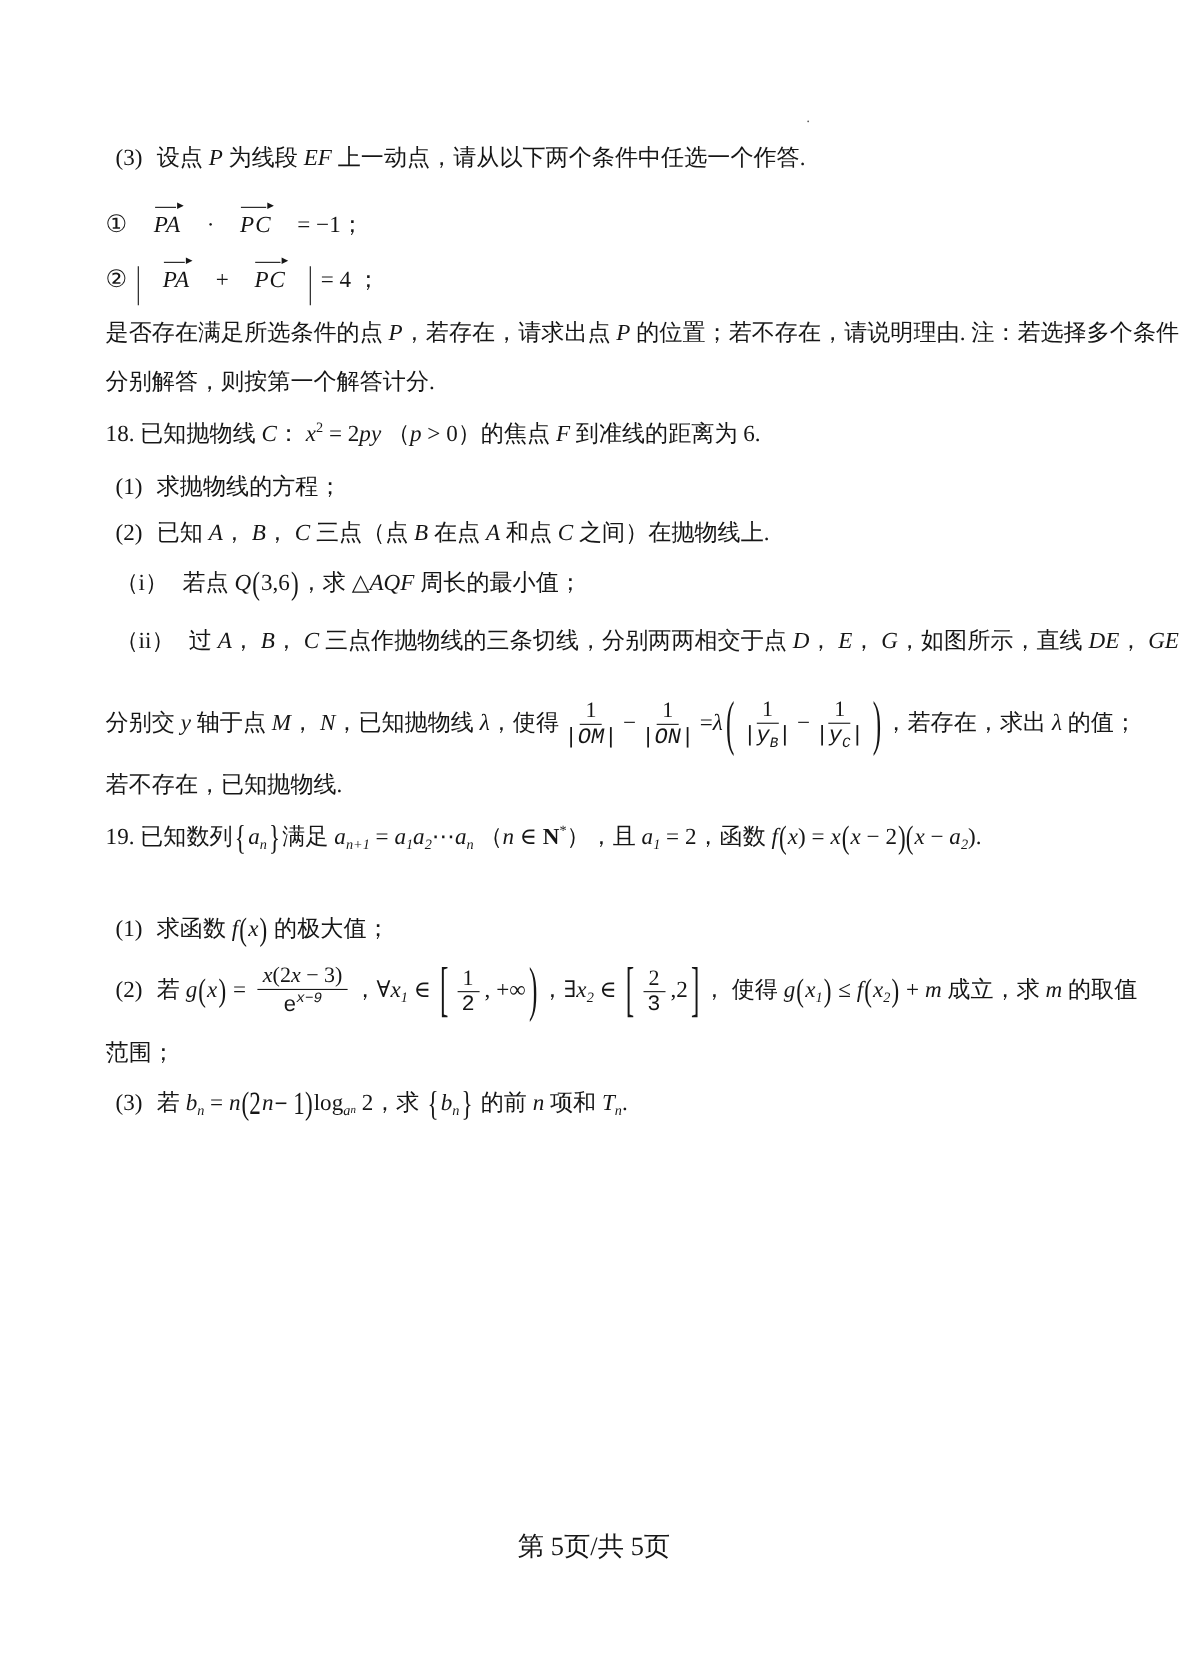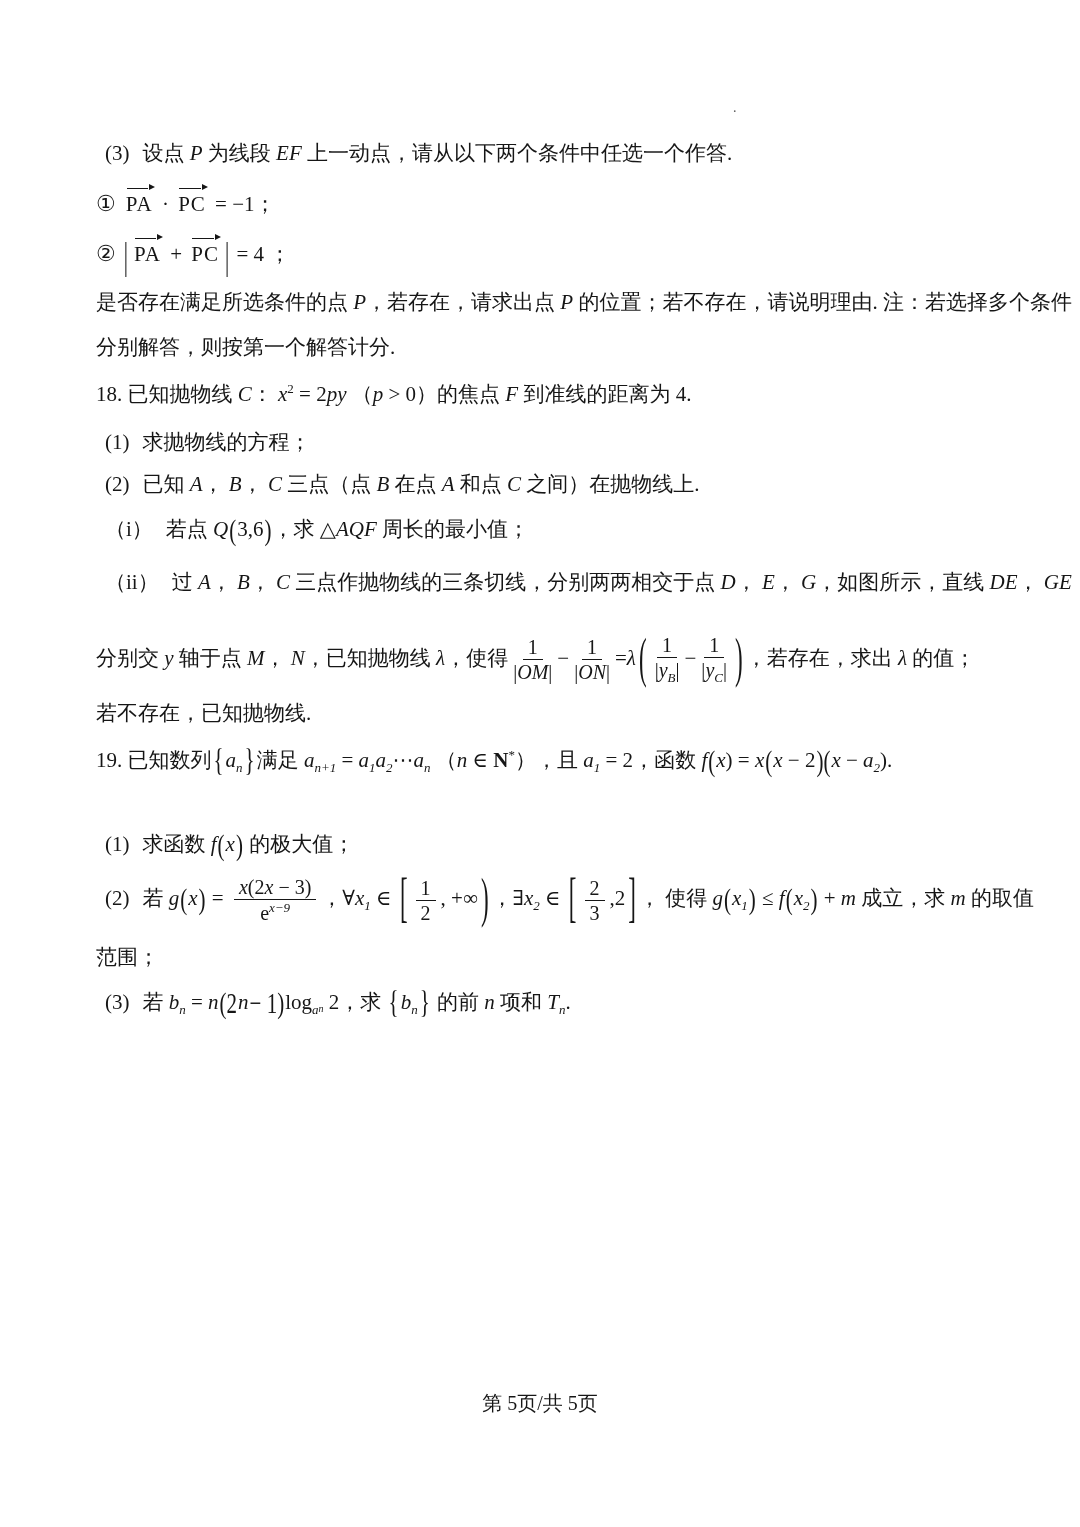--- a/index.html
+++ b/index.html
@@ -8,52 +8,52 @@
   .page{position:relative;width:1080px;height:1527px;background:#fff;overflow:hidden;}
   .ln{position:absolute;left:96px;font-size:21px;white-space:nowrap;line-height:1.25;}
   .ind{left:105px;}
   .i{font-style:italic;}
   .b{font-weight:bold;}
   .lbl{margin-right:13px;}
   .circ{margin-right:6px;font-size:22px;}
   .sb{font-size:13px;font-style:italic;vertical-align:-5px;}
   .sp{font-size:13px;vertical-align:8px;}
   .sb2{font-size:10px;font-style:italic;vertical-align:-3px;}
-  .vec{position:relative;margin:0 4px;letter-spacing:1px;}
+  .vec{font-style:italic;position:relative;margin:0 18px;letter-spacing:1px;}
   .vec::before{content:"";position:absolute;left:1px;right:5px;top:-4px;border-top:1.4px solid #161616;}
   .vec::after{content:"";position:absolute;right:-2px;top:-8px;width:0;height:0;
               border-left:6px solid #161616;border-top:3.5px solid transparent;border-bottom:3.5px solid transparent;}
   .tb{display:inline-block;transform:scaleY(1.85);vertical-align:middle;margin:0 2px;font-weight:300;}
   .frac{display:inline-flex;flex-direction:column;align-items:center;vertical-align:middle;
         margin:0 5px;font-size:20px;line-height:1.12;}
   .frac .num{border-bottom:1.4px solid #161616;padding:0 5px 1px;text-align:center;}
-  .frac .den{padding-top:1px;}
+  .frac .den{padding-top:1px;font-family:Liberation Mono, monospace;}
   .bp{display:inline-block;transform:scaleY(1.4);vertical-align:-1px;margin:0 1px;}
   .bb{display:inline-block;transform:scaleY(1.5);vertical-align:-1px;margin:0 2px;}
   .bg{display:inline-block;transform:scaleY(2.4);vertical-align:middle;font-size:23px;margin:0 3px;font-weight:300;}
   .dot{position:absolute;left:733px;top:100px;font-size:14px;color:#5a5a5a;}
-  .footer{position:absolute;left:0;right:0;top:1390px;text-align:center;font-size:20px;}
+  .footer{position:absolute;left:0;right:0;top:1390px;text-align:center;font-size:24px;}
 </style>
 </head>
 <body>
 
 <div class="page">
 
   <span class="dot">.</span>
 
-  <div class="ln ind" style="top:140px"><span class="lbl">(3)</span><span>设点 </span><span class="i">P</span><span> 为线段 </span><span class="i">EF</span><span> 上一动点，请从以下两个条件中任选一个作答.</span></div>
+  <div class="ln ind" style="top:130px"><span class="lbl">(3)</span><span>设点 </span><span class="i">P</span><span> 为线段 </span><span class="i">EF</span><span> 上一动点，请从以下两个条件中任选一个作答.</span></div>
 
   <div class="ln" style="top:190px"><span class="circ">①</span><span class="vec">PA</span><span> · </span><span class="vec">PC</span><span> = −1；</span></div>
 
   <div class="ln" style="top:240px"><span class="circ">②</span><span class="tb">|</span><span class="vec">PA</span><span> + </span><span class="vec">PC</span><span class="tb">|</span><span> = 4 ；</span></div>
 
   <div class="ln" style="top:289px"><span>是否存在满足所选条件的点 </span><span class="i">P</span><span>，若存在，请求出点 </span><span class="i">P</span><span> 的位置；若不存在，请说明理由. 注：若选择多个条件</span></div>
   <div class="ln" style="top:334px"><span>分别解答，则按第一个解答计分.</span></div>
 
-  <div class="ln" style="top:381px"><span>18. 已知抛物线 </span><span class="i">C</span><span>： </span><span class="i">x</span><span class="sp">2</span><span> = 2</span><span class="i">py</span><span> （</span><span class="i">p</span><span> &gt; 0</span><span>）的焦点 </span><span class="i">F</span><span> 到准线的距离为 4.</span></div>
+  <div class="ln" style="top:381px"><span>18. 已知抛物线 </span><span class="i">C</span><span>： </span><span class="i">x</span><span class="sp">2</span><span> = 2</span><span class="i">py</span><span> （</span><span class="i">p</span><span> &gt; 0</span><span>）的焦点 </span><span class="i">F</span><span> 到准线的距离为 6.</span></div>
 
   <div class="ln ind" style="top:429px"><span class="lbl">(1)</span><span>求抛物线的方程；</span></div>
 
   <div class="ln ind" style="top:471px"><span class="lbl">(2)</span><span>已知 </span><span class="i">A</span><span>， </span><span class="i">B</span><span>， </span><span class="i">C</span><span> 三点（点 </span><span class="i">B</span><span> 在点 </span><span class="i">A</span><span> 和点 </span><span class="i">C</span><span> 之间）在抛物线上.</span></div>
 
   <div class="ln ind" style="top:516px"><span class="lbl">（i）</span><span>若点 </span><span class="i">Q</span><span class="bp">(</span><span>3,6</span><span class="bp">)</span><span>，求 </span><span>△</span><span class="i">AQF</span><span> 周长的最小值；</span></div>
 
   <div class="ln ind" style="top:569px"><span class="lbl">（ii）</span><span>过 </span><span class="i">A</span><span>， </span><span class="i">B</span><span>， </span><span class="i">C</span><span> 三点作抛物线的三条切线，分别两两相交于点 </span><span class="i">D</span><span>， </span><span class="i">E</span><span>， </span><span class="i">G</span><span>，如图所示，直线 </span><span class="i">DE</span><span>， </span><span class="i">GE</span></div>
 
   <div class="ln" style="top:634px"><span>分别交 </span><span class="i">y</span><span> 轴于点 </span><span class="i">M</span><span>， </span><span class="i">N</span><span>，已知抛物线 </span><span class="i">λ</span><span>，使得</span><span class="frac">

